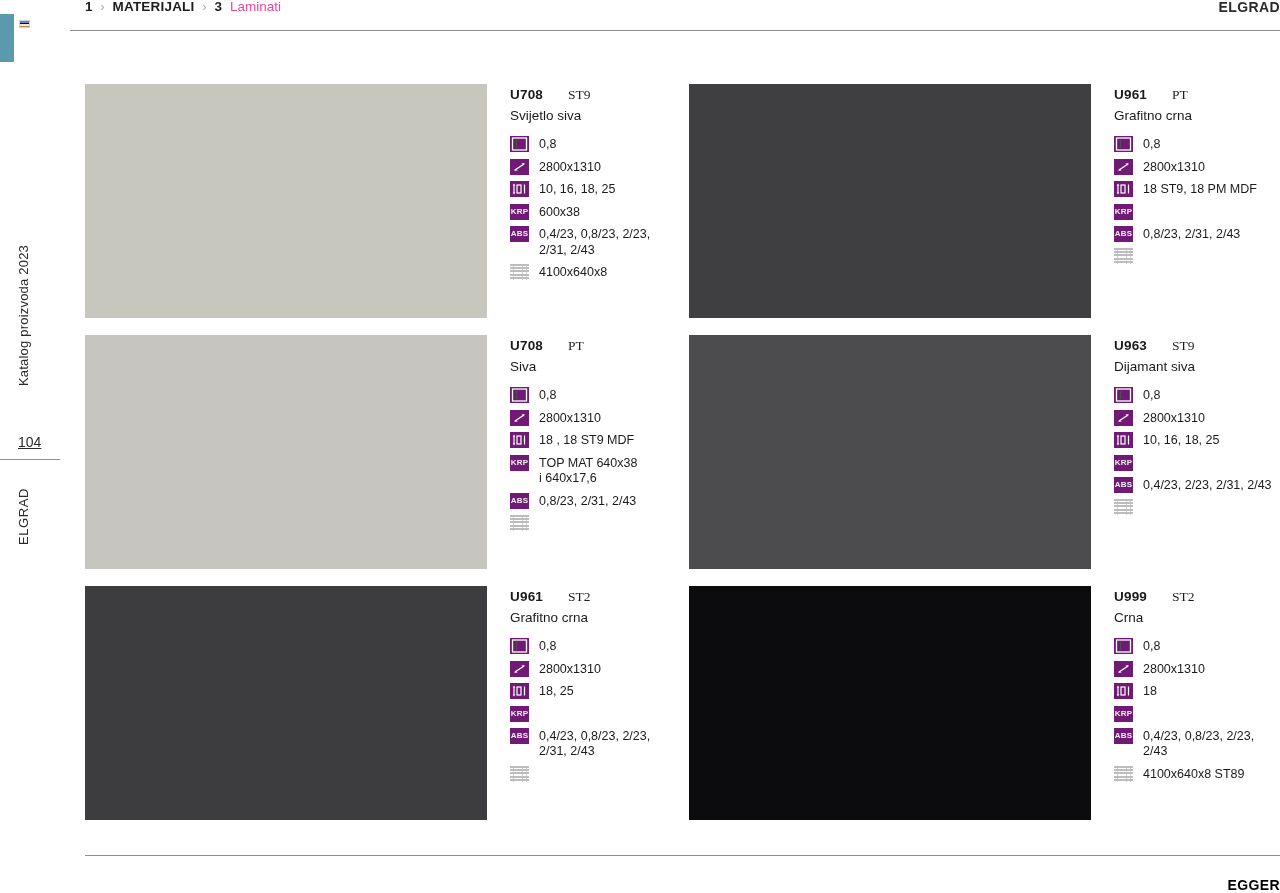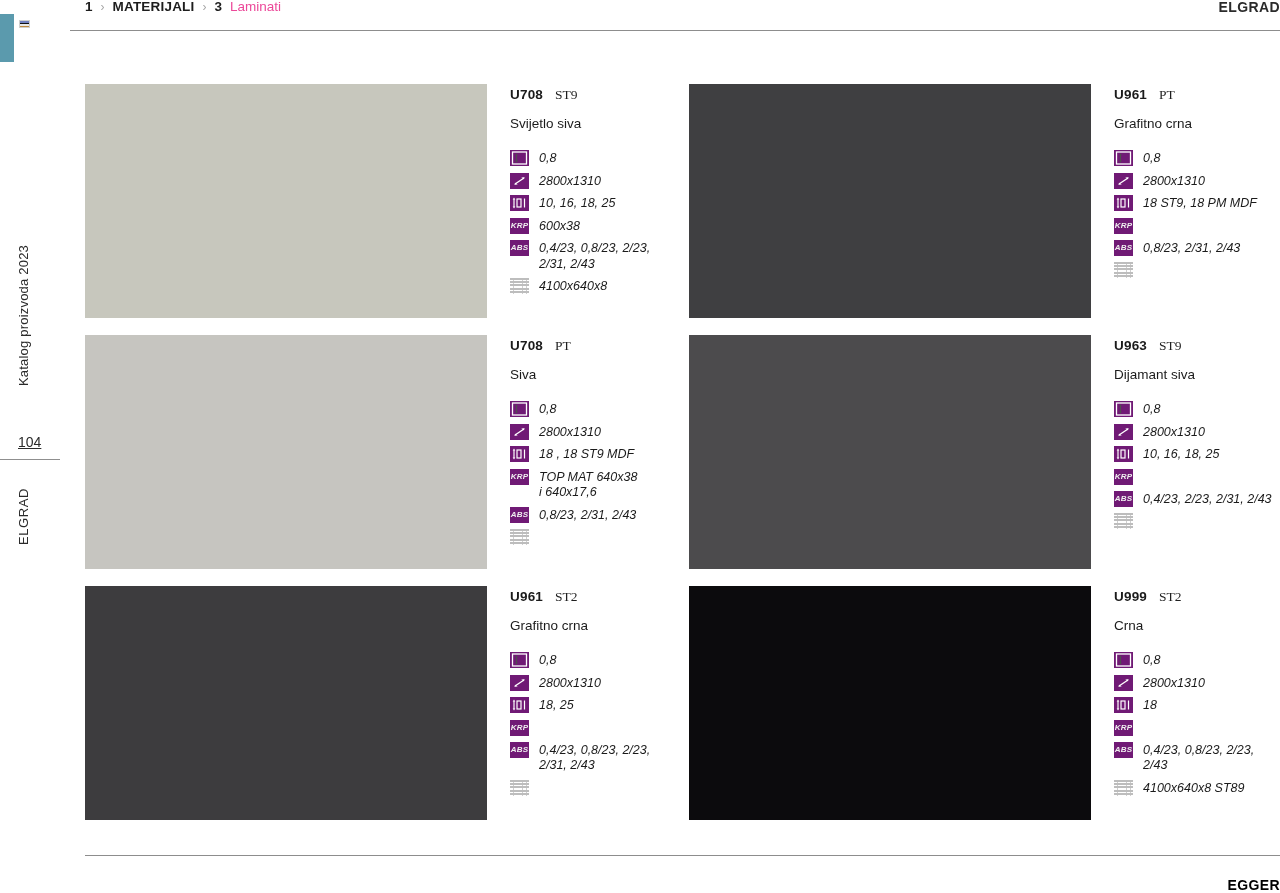--- a/index.html
+++ b/index.html
@@ -85,29 +85,29 @@
   .swatch {
     width: 402px; height: 234px; flex: 0 0 402px;
     margin-bottom: 17px;
   }
   .col-right .swatch { width: 402px; flex: 0 0 402px; }
   .info {
     flex: 1 1 auto; padding-left: 23px; padding-top: 2px;
     min-width: 0;
   }
   .name-line {
-    display: flex; align-items: center; gap: 12px;
+    display: flex; align-items: center; gap: 25px;
     font-size: 13.5px; color: #1b1b1b; line-height: 17px;
   }
   .code { font-weight: bold; letter-spacing: .2px; }
   .finish { font-weight: normal; color: #1f1f1f; font-family: Liberation Serif, serif; }
   .desc {
-    font-size: 13.5px; color: #1b1b1b; margin-top: 12px; line-height: 17px;
-  }
-  .specs { margin-top: 18px; font-style: italic; }
+    font-size: 13.5px; color: #1b1b1b; margin-top: 4px; line-height: 17px;
+  }
+  .specs { margin-top: 12px; }
   .spec-row {
     display: flex; align-items: flex-start; margin-bottom: 6px; min-height: 16px;
   }
   .spec-val {
     font-size: 12.5px; color: #1b1b1b; line-height: 15.5px;
     padding-left: 10px; padding-top: 1px; white-space: pre-line;
   }
 
   
   .ic {

